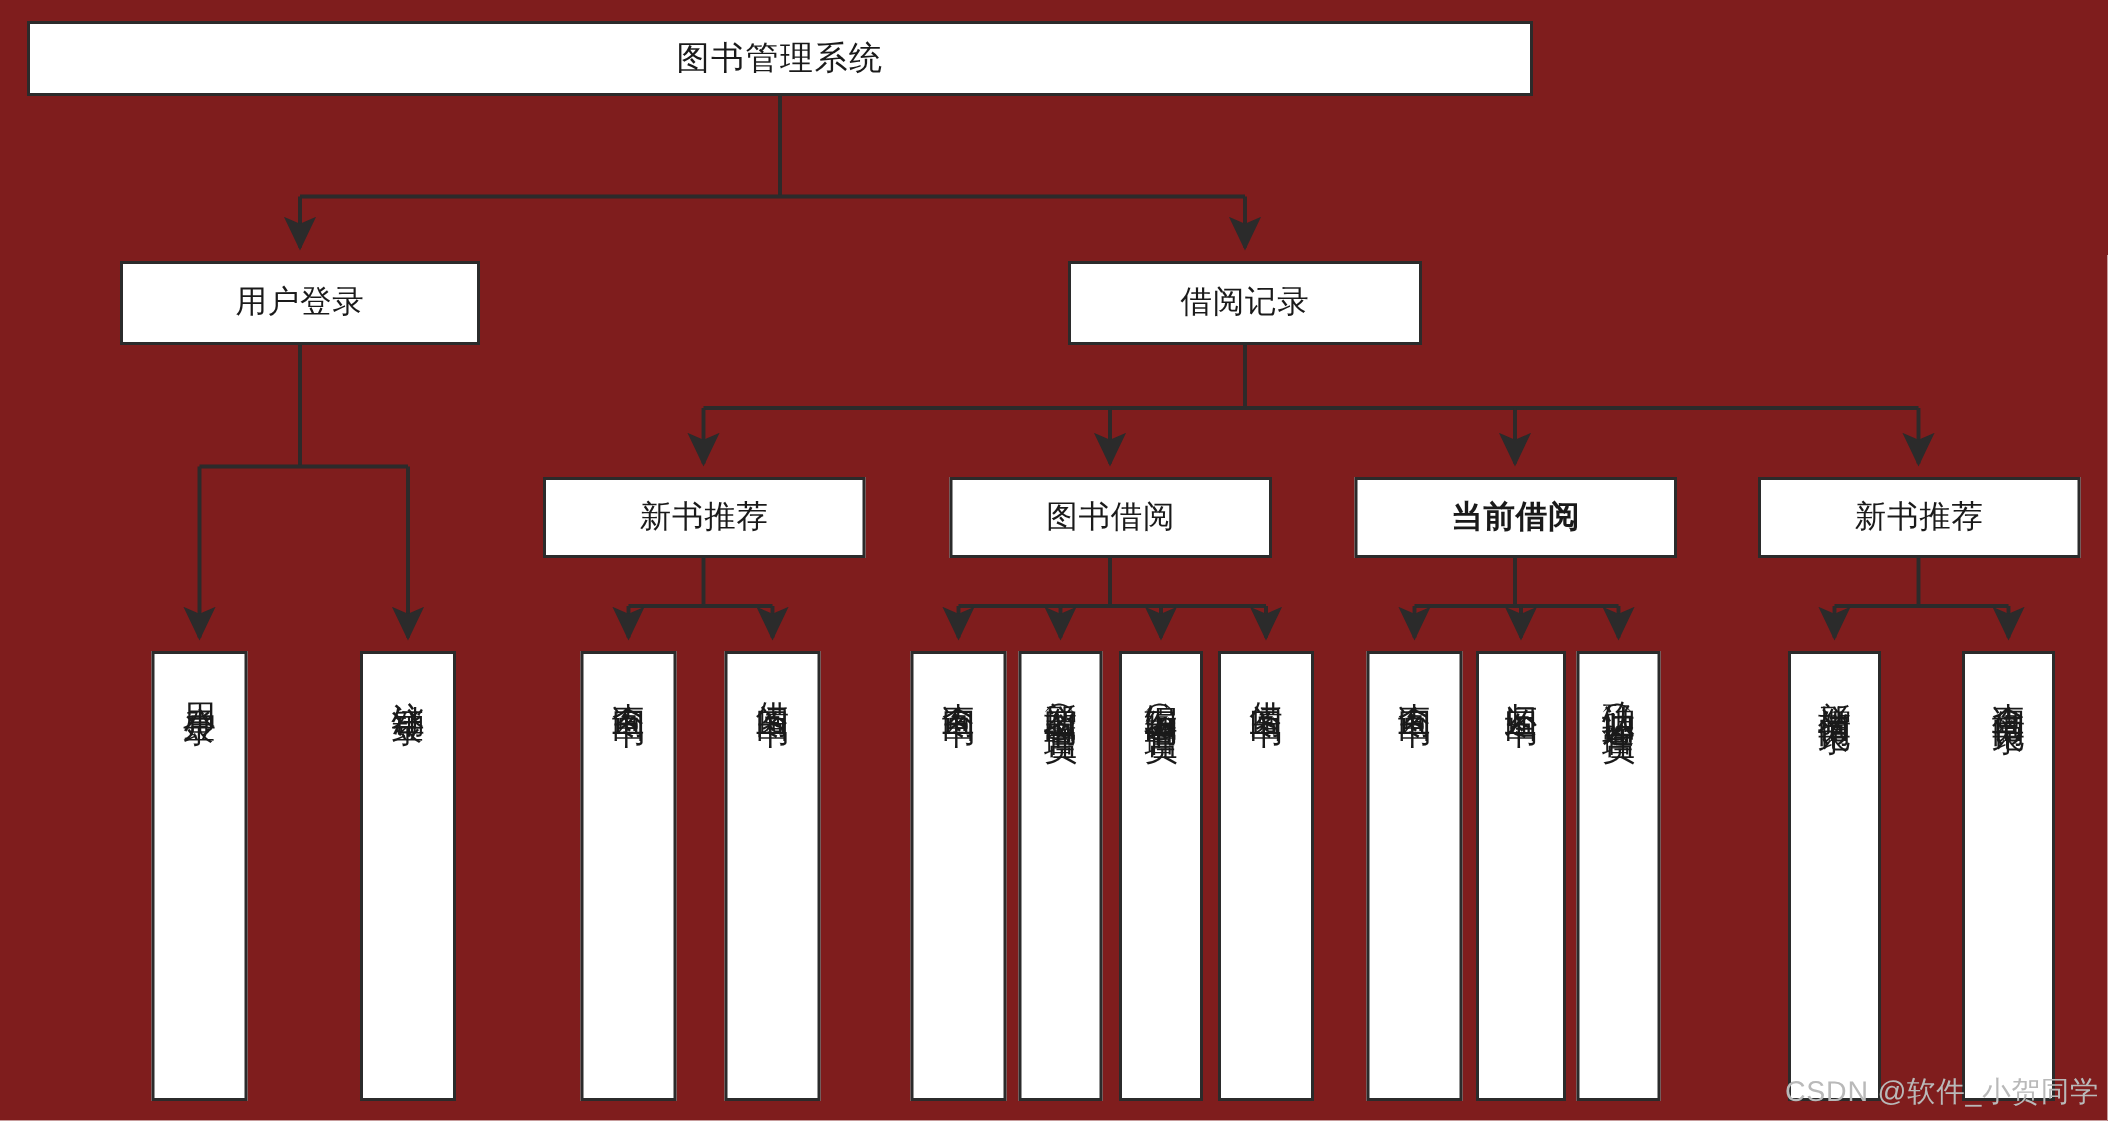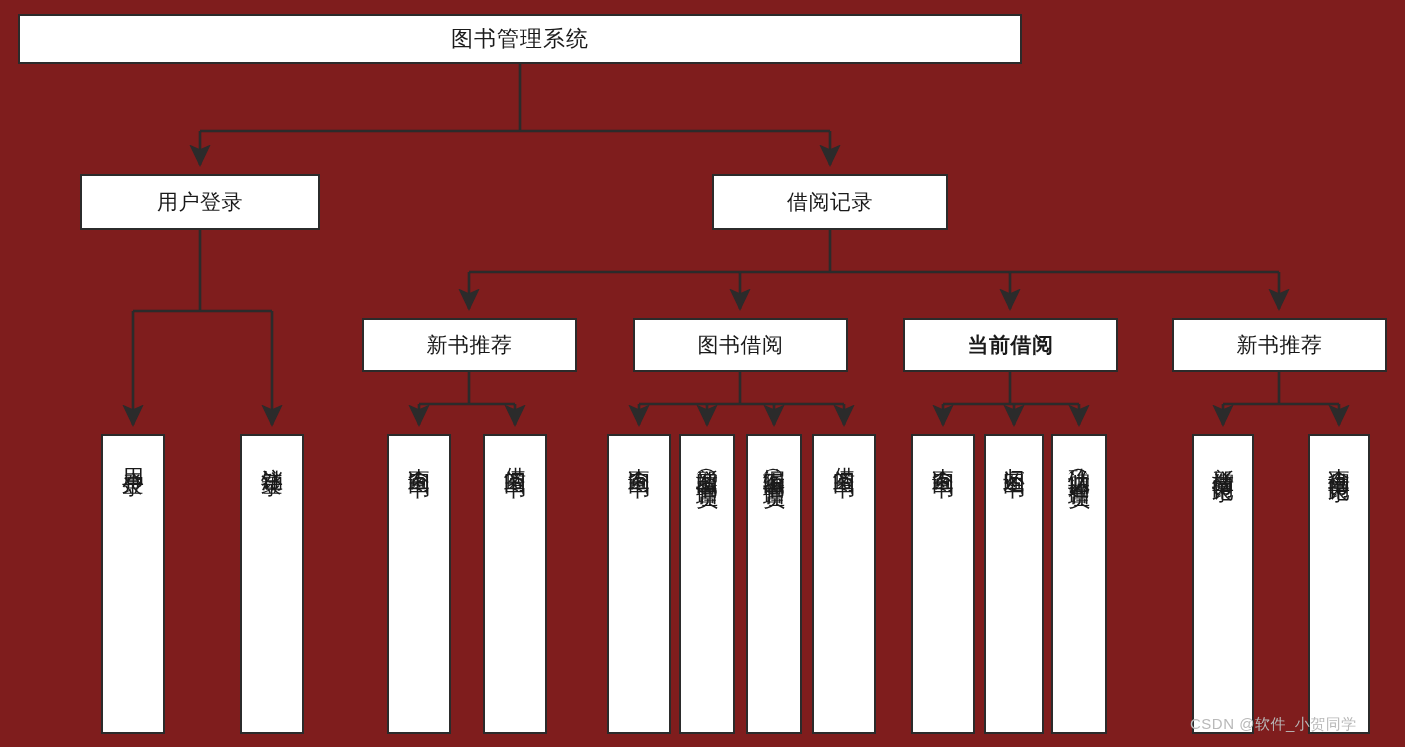--- a/index.html
+++ b/index.html
@@ -59,21 +59,21 @@
   .node.vertical .node-label {
     writing-mode: vertical-rl;
     text-orientation: upright;
     font-size: 22px;
     letter-spacing: 3px;
     line-height: 1;
     white-space: nowrap;
   }
   .watermark {
     position: absolute;
-    font-size: 15px;
+    font-size: 19px;
     color: #b9b9b9;
     letter-spacing: 0.5px;
     white-space: nowrap;
     z-index: 5;
     user-select: none;
   }
 </style>
 </head>
 <body>
 

